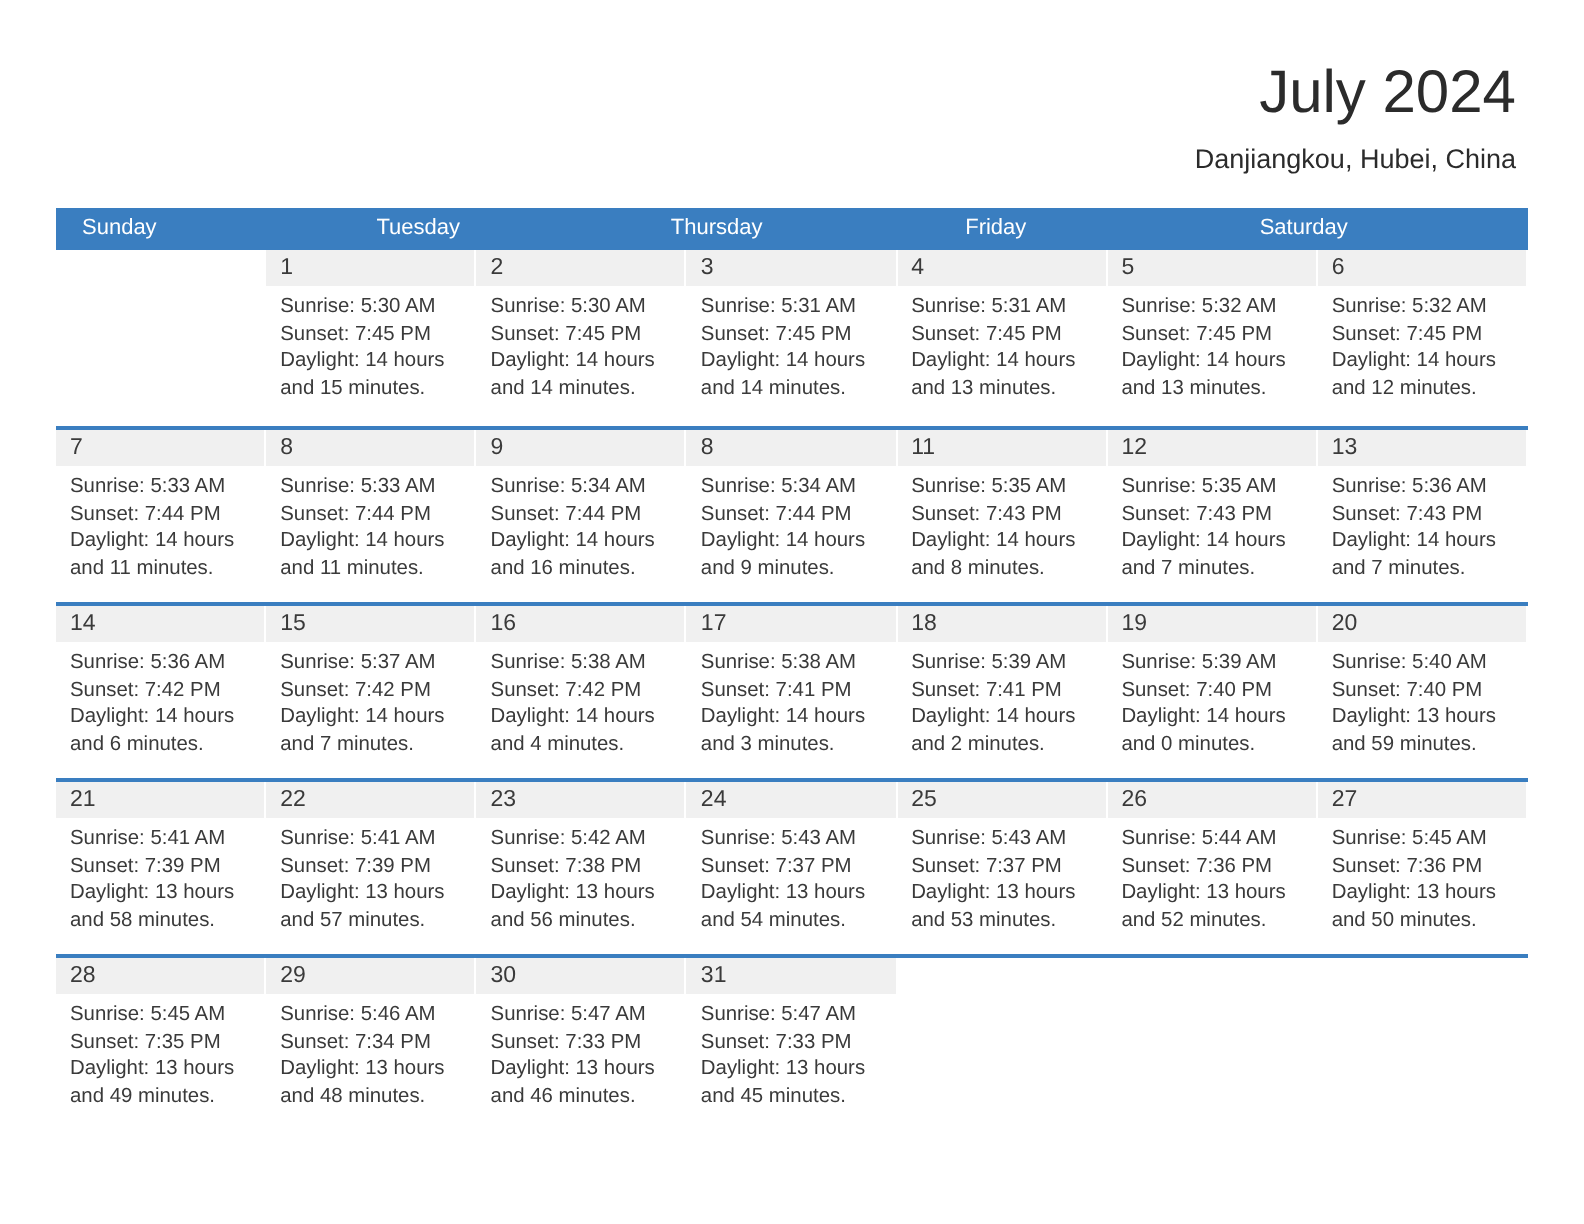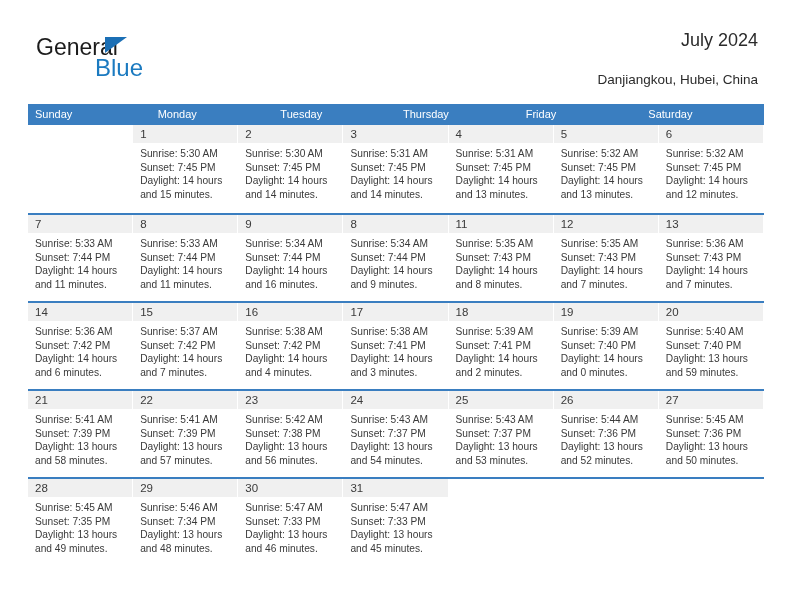--- a/index.html
+++ b/index.html
@@ -58,21 +58,21 @@
     top: 20px;
     font-size: 24px;
     color: #1b7ac0;
     font-family: "Liberation Sans", sans-serif;
   }
 
   .title {
     position: absolute;
     right: 6px;
     top: 2px;
-    font-size: 18px;
+    font-size: 30px;
     color: #2b2b2b;
     text-align: center;
     white-space: nowrap;
   }
   .subtitle {
     position: absolute;
     right: 6px;
     top: 44px;
     font-size: 13.5px;
     color: #2b2b2b;
@@ -91,21 +91,21 @@
   .dow-row {
     display: flex;
     background: #3a7ec0;
     height: 21px;
   }
   .dow {
     flex: 1 1 0;
     color: #ffffff;
     font-size: 11px;
     line-height: 21px;
-    padding-left: 7px;
+    padding-left: 13px;
     white-space: nowrap;
     overflow: hidden;
   }
   .week {
     display: flex;
     border-top: 2px solid #3a7ec0;
     min-height: 88px;
   }
   .week.first { border-top: none; }
   .cell {
@@ -134,33 +134,27 @@
     line-height: 13.6px;
     white-space: nowrap;
   }
 </style>
 </head>
 <body>
 
 <div class="page">
 
   <div class="top">
-    <div class="logo">
-      <span class="logo-general">General</span>
-      <span class="logo-tri"></span>
-      <span class="logo-blue">Blue</span>
-    </div>
     <div class="title">July 2024</div>
     <div class="subtitle">Danjiangkou, Hubei, China</div>
   </div>
 
   <div class="calendar">
     <div class="dow-row">
       <div class="dow">Sunday</div>
-      <div class="dow">Monday</div>
       <div class="dow">Tuesday</div>
       <div class="dow">Thursday</div>
       <div class="dow">Friday</div>
       <div class="dow">Saturday</div>
     </div>
 
     <div id="weeks-container">
         <div class="week first">
           <div class="cell empty">
             <div class="daynum-band"></div>

